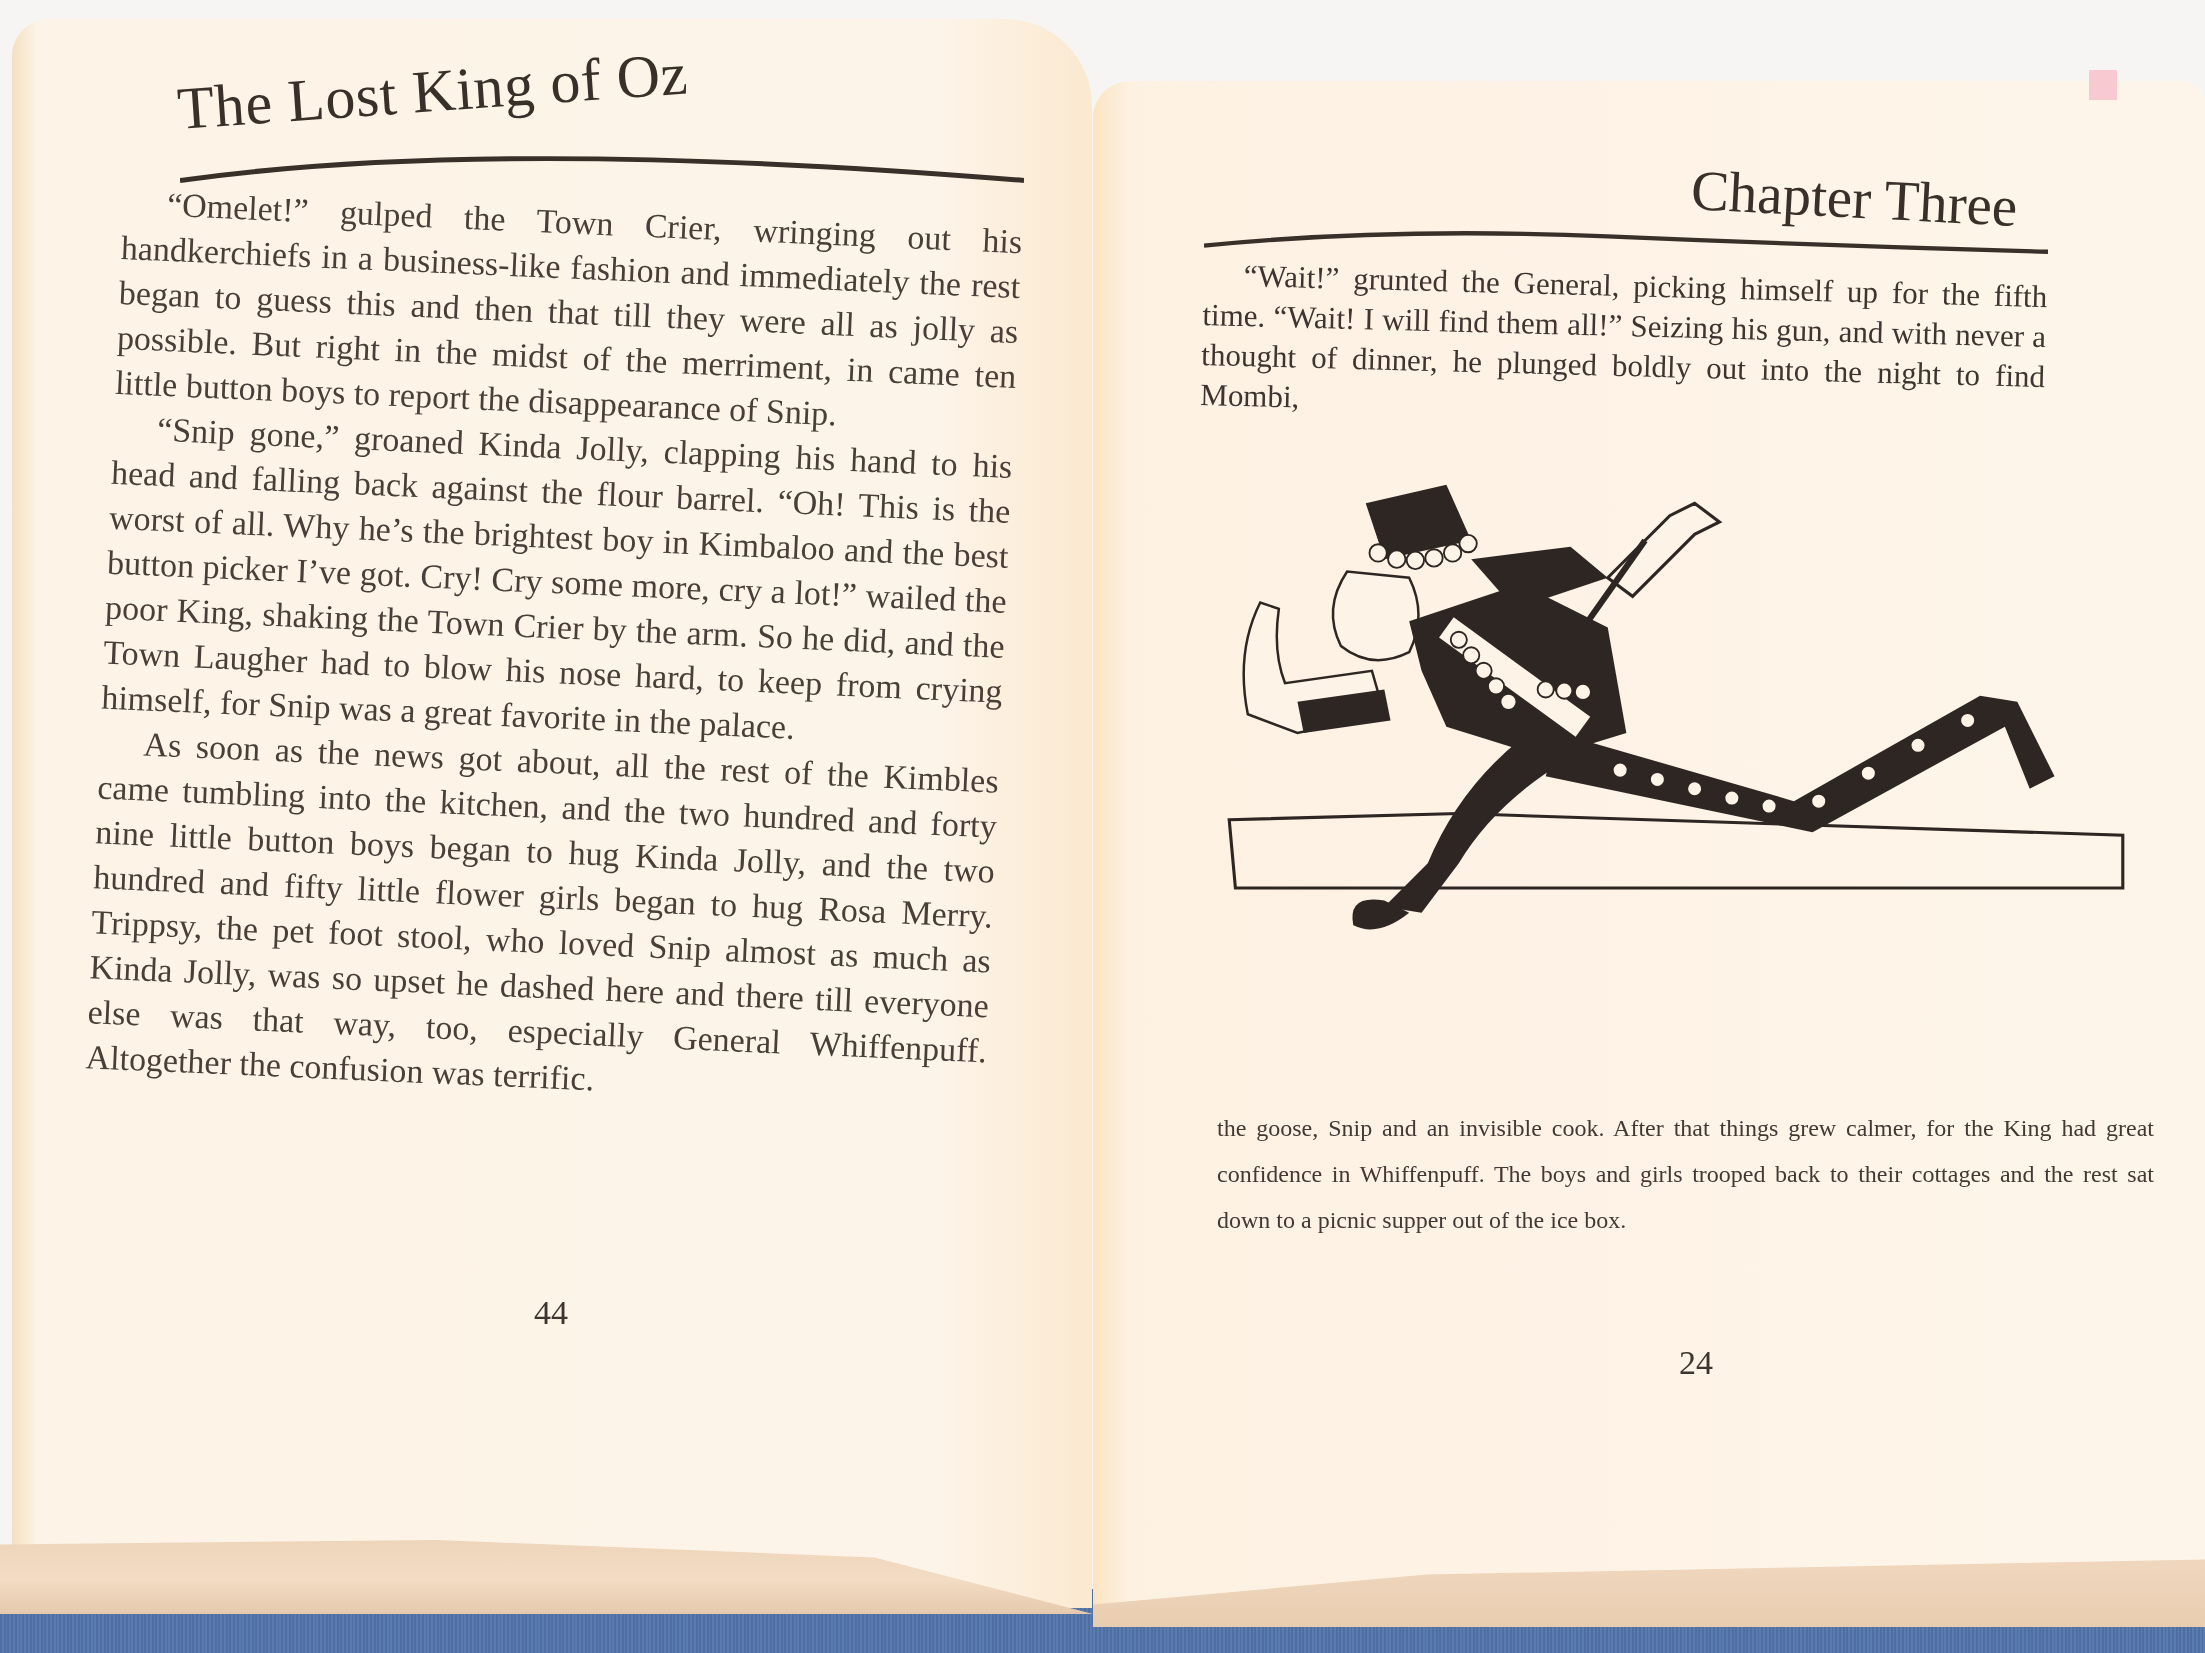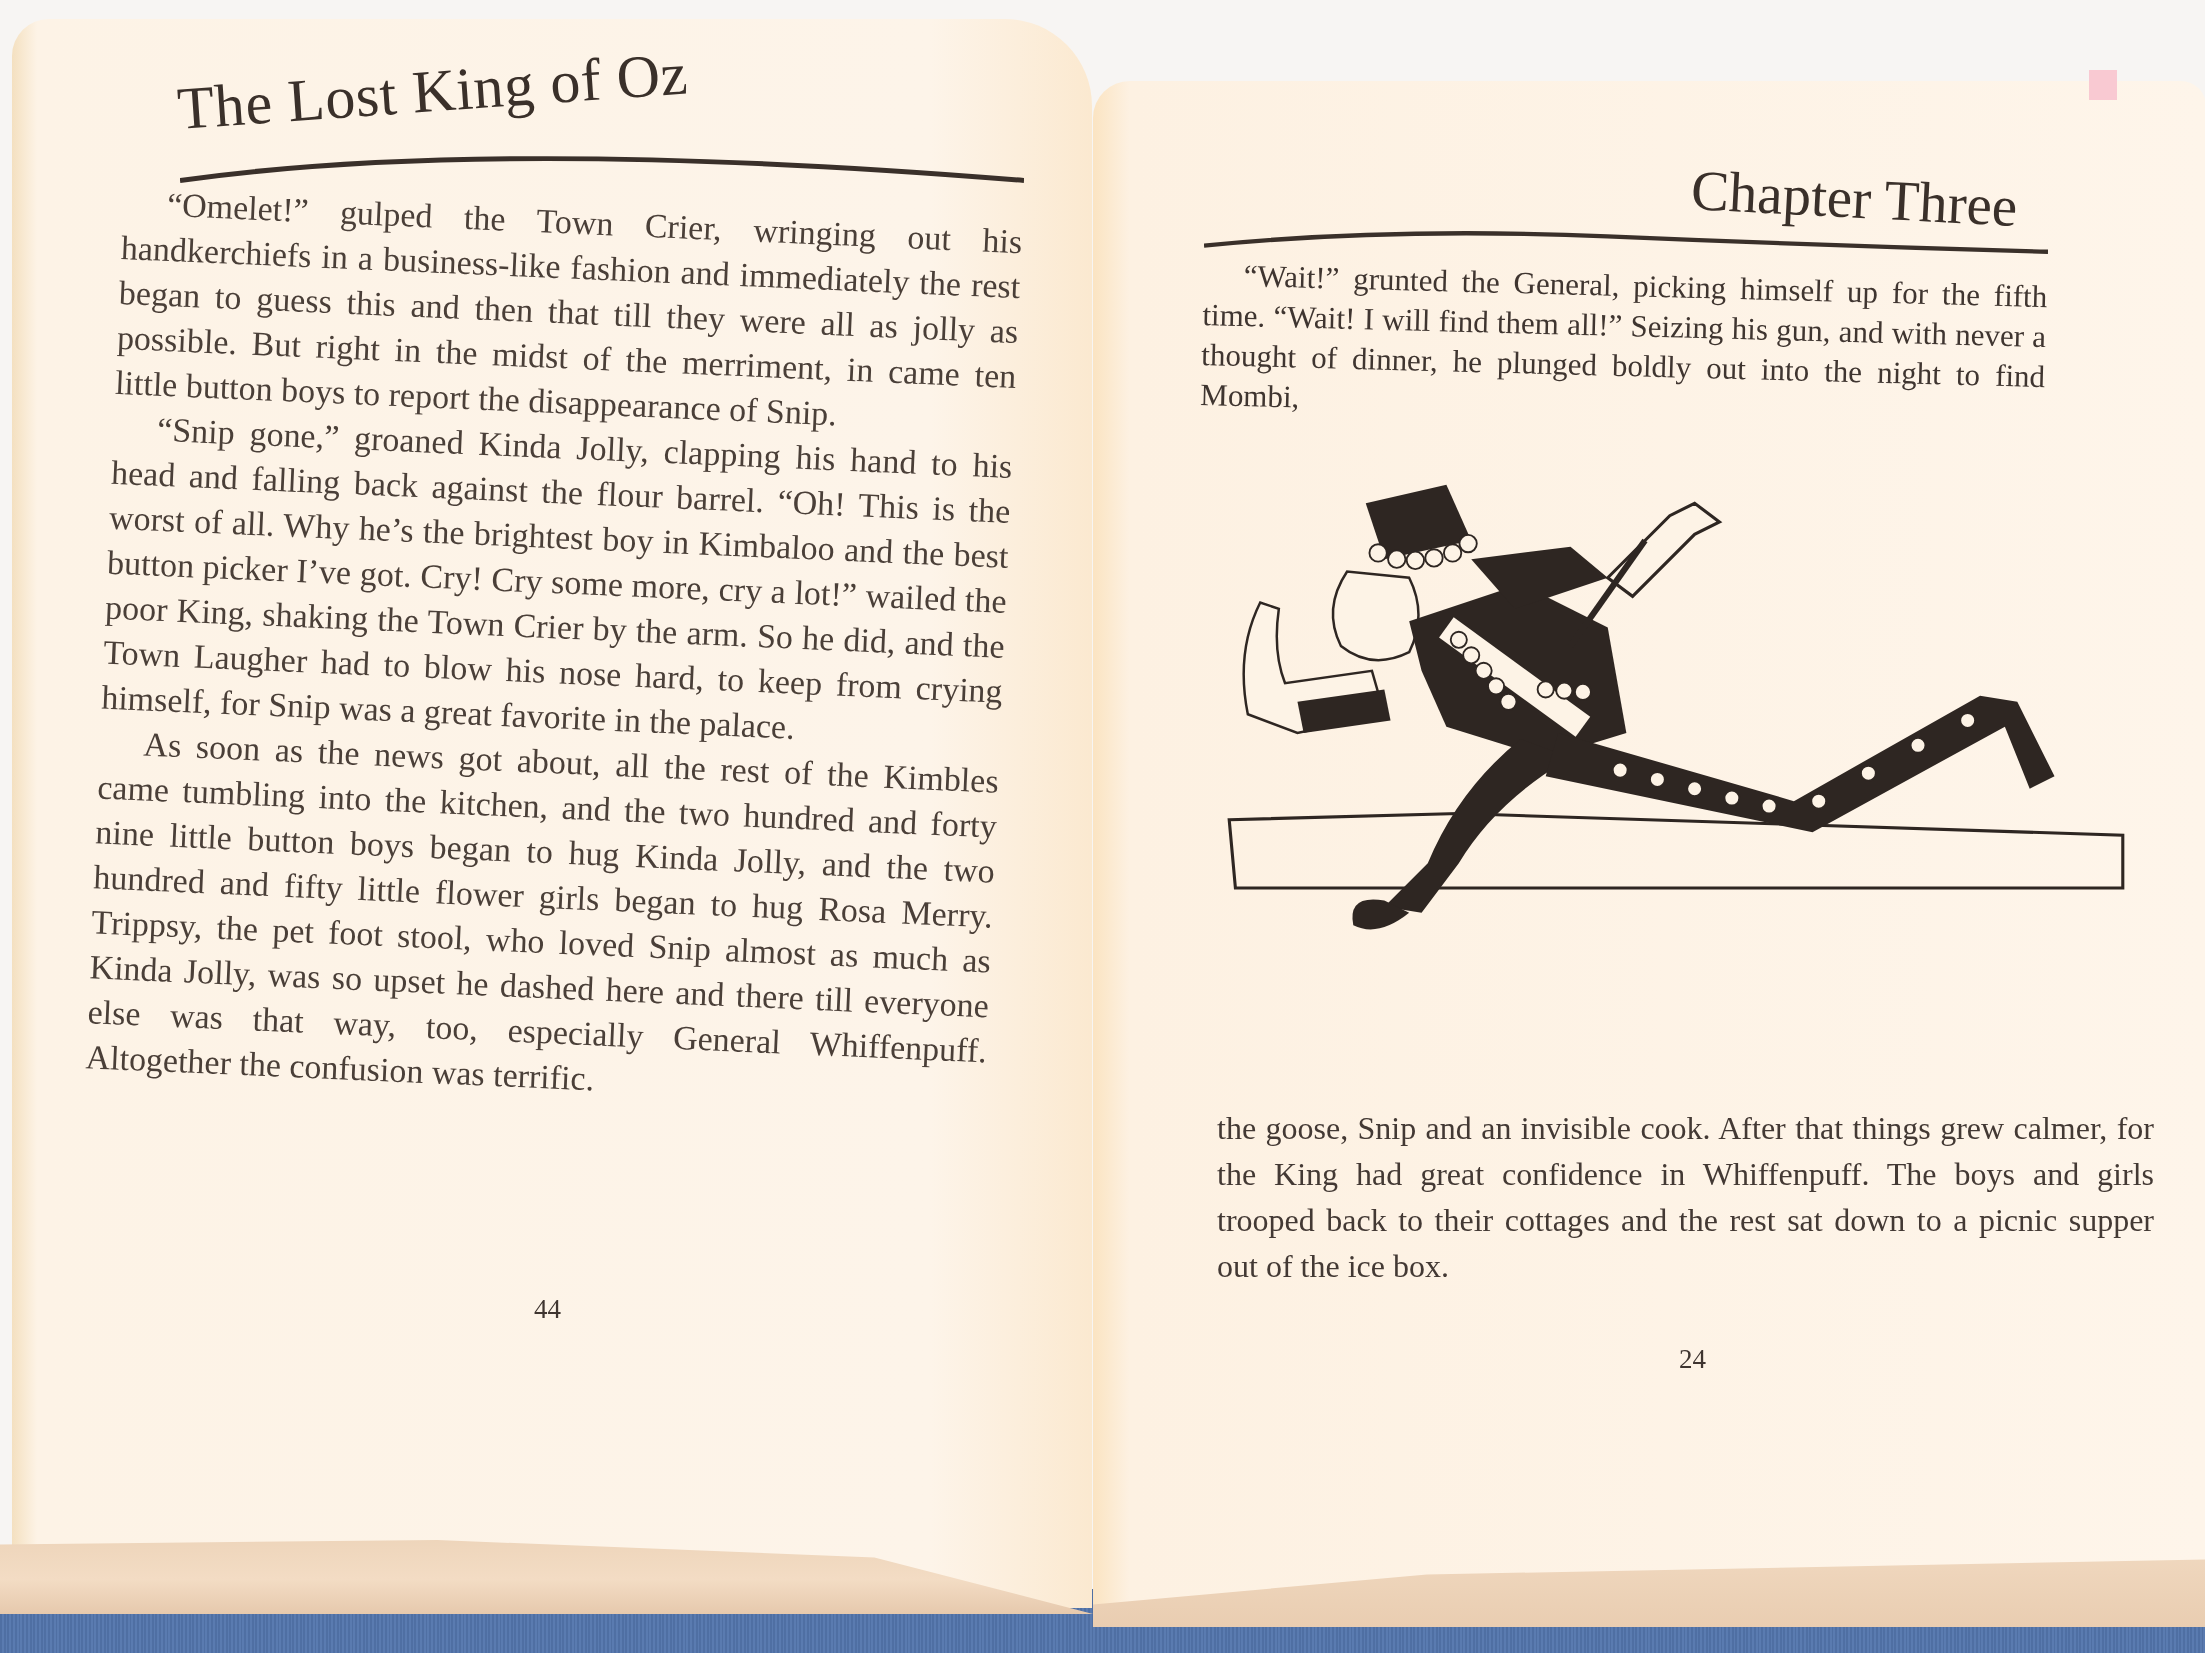--- a/index.html
+++ b/index.html
@@ -65,25 +65,25 @@
     .left-text {
       left:124px; top:180px; width:900px;
       transform:rotate(2.5deg); transform-origin:left top;
       font-stretch:condensed;
     }
     .right-top-text {
       left:1204px; top:255px; width:844px; font-size:31px; line-height:40px;
       transform:rotate(1.5deg); transform-origin:left top; color:#3f3530;
     }
     .right-bottom-text {
-      left:1217px; top:1105px; width:937px; font-size:32px; line-height:46px; color:#433934;
+      left:1217px; top:1105px; width:937px; font-size:24px; line-height:46px; color:#433934;
     }
     .right-bottom-text p { text-indent:0; }
     .page-number {
-      position:absolute; font-size:27px; color:#3f3530;
+      position:absolute; font-size:34px; color:#3f3530;
     }
     .pn-left { left:534px; top:1294px; }
     .pn-right { left:1679px; top:1344px; }
     .illustration {
       position:absolute; left:1223px; top:466px; width:906px; height:571px;
     }
   </style>
 </head>
 <body>
 

